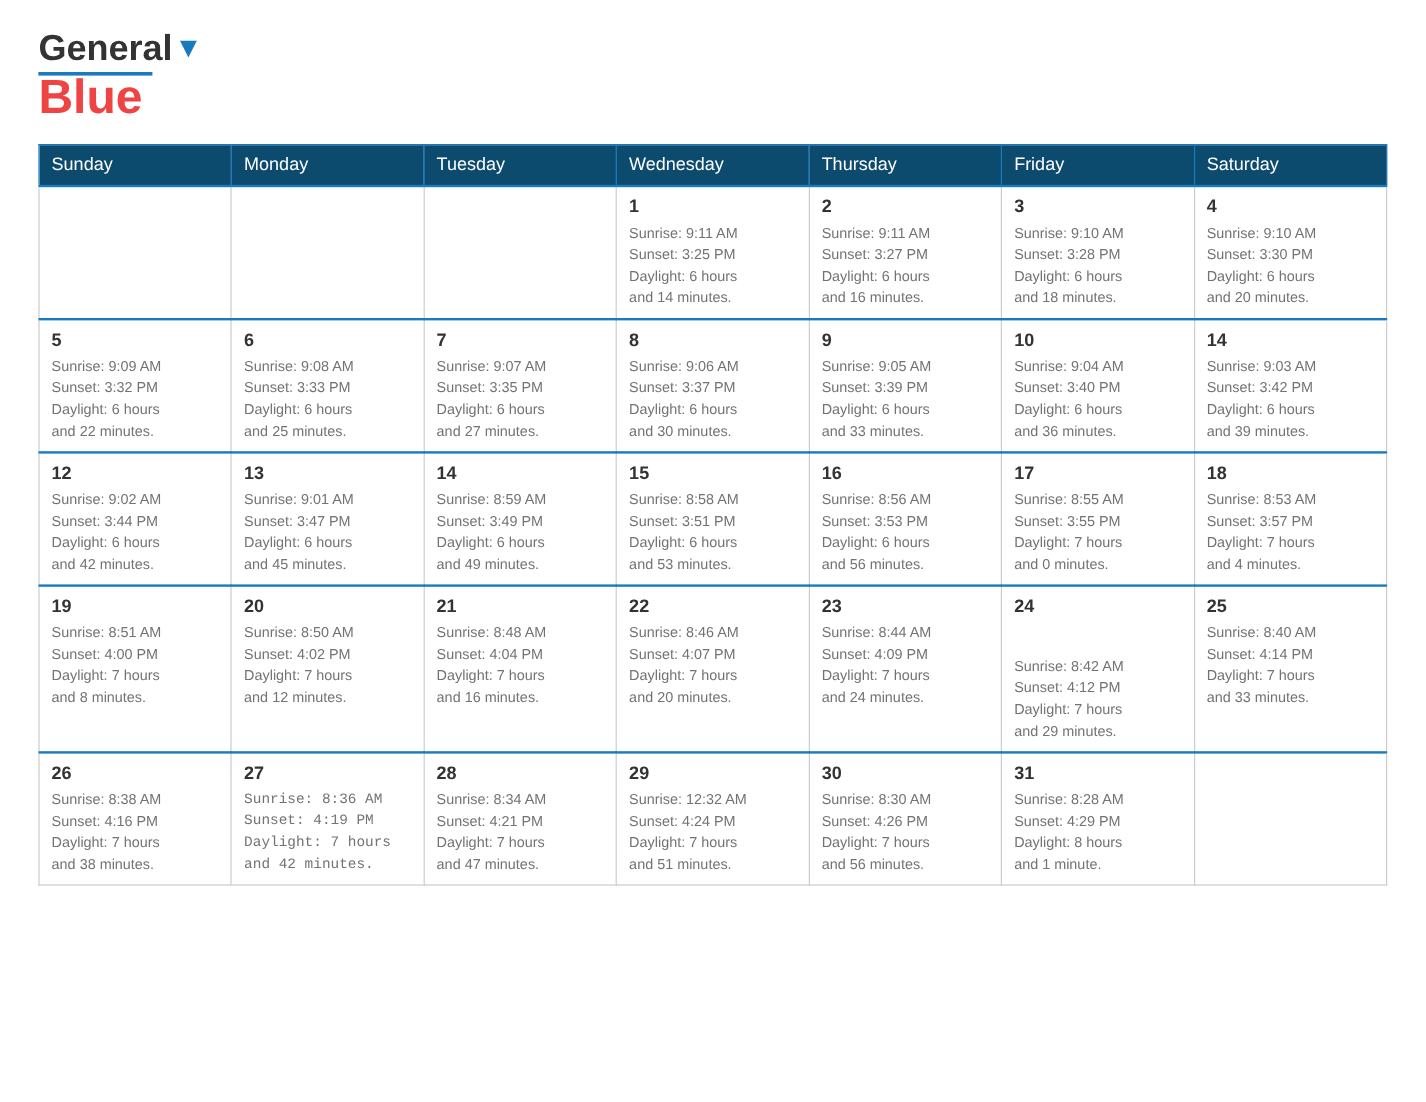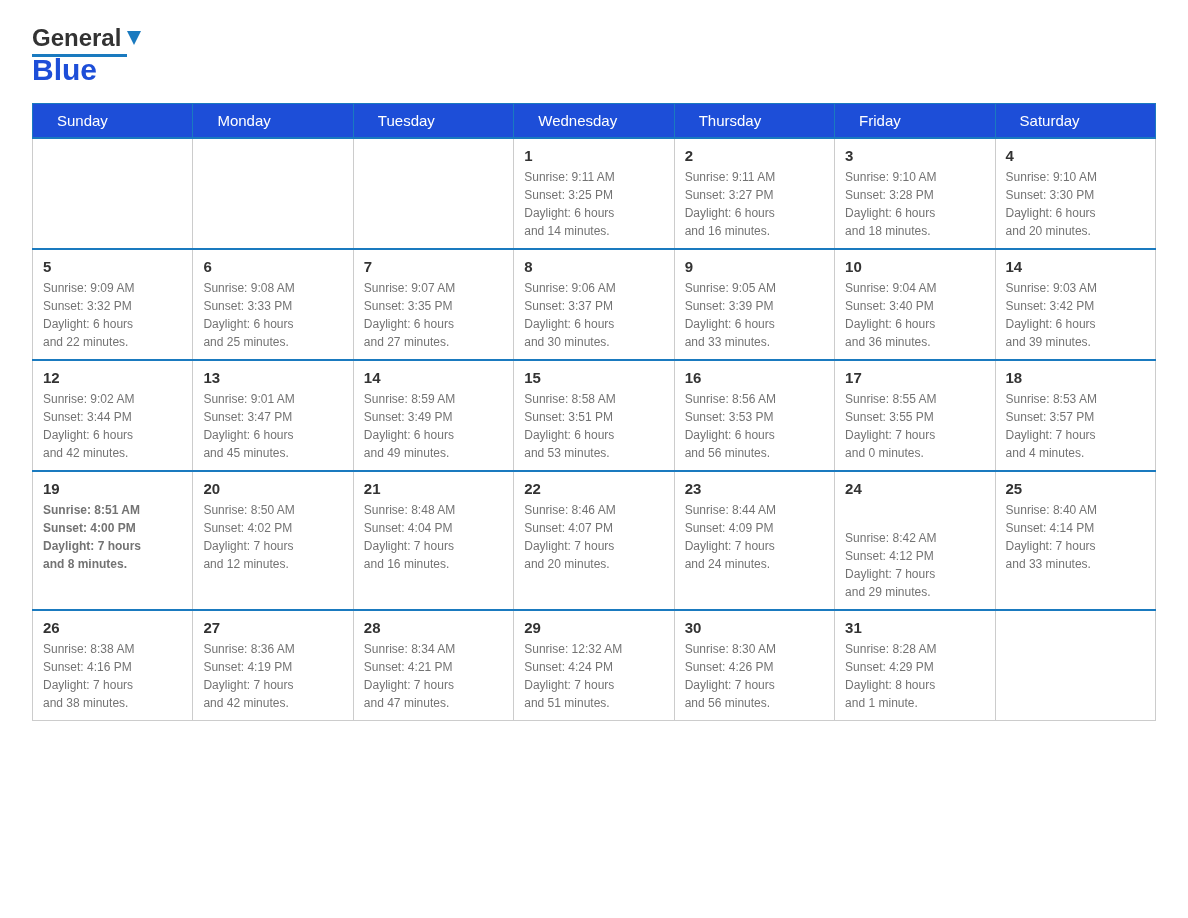--- a/index.html
+++ b/index.html
@@ -33,25 +33,25 @@
     .title-block .subtitle {
       font-size: 20px;
       color: #555;
     }
     .calendar {
       width: 100%;
       border-collapse: collapse;
       border: 1px solid #ccc;
     }
     .calendar th {
-      background: #1d4ed8;
+      background: #0c4a6e;
       color: #fff;
       font-size: 15px;
       font-weight: normal;
-      padding: 8px 24px;
+      padding: 8px 10px;
       text-align: left;
       border: 1px solid #1a7abf;
     }
     .calendar td {
       vertical-align: top;
       padding: 8px 10px;
       border: 1px solid #ccc;
       font-size: 13px;
       color: #333;
       width: calc(100% / 7);
@@ -77,27 +77,27 @@
     .empty {
       background: #fff;
     }
   </style>
 </head>
 <body>
 
 <div class="header">
   <div class="logo">
     <div style="display:flex; align-items:center;">
-      <span style="font-size:24px; font-weight:bold; color:#333;">General</span>
+      <span style="font-size:30px; font-weight:bold; color:#333;">General</span>
       <svg width="22" height="22" viewBox="0 0 22 22" style="margin-left:2px;">
         <polygon points="4,4 18,4 11,18" fill="#1a7abf"></polygon>
       </svg>
     </div>
     <div style="border-top: 3px solid #1a7abf; width: 95px; margin-top:2px;"></div>
-    <span style="font-size:30px; font-weight:bold; color:#1d4ed8; margin-top:-4px;">Blue</span>
+    <span style="font-size:40px; font-weight:bold; color:#ef4444; margin-top:-4px;">Blue</span>
   </div>
   <div class="title-block">
     <h1></h1>
     <div class="subtitle"></div>
   </div>
 </div>
 
 <table class="calendar">
   <thead>
     <tr>
@@ -244,21 +244,21 @@
           <span class="day-num">18</span>
           <div class="day-info" style="white-space: pre-line;">Sunrise: 8:53 AM
 Sunset: 3:57 PM
 Daylight: 7 hours
 and 4 minutes.</div>
         </td>
       </tr>
       <tr>
         <td>
           <span class="day-num">19</span>
-          <div class="day-info" style="white-space: pre-line; font-weight: bold;">Sunrise: 8:51 AM
+          <div class="day-info" style="white-space: pre-line;">Sunrise: 8:51 AM
 Sunset: 4:00 PM
 Daylight: 7 hours
 and 8 minutes.</div>
         </td>
         <td>
           <span class="day-num">20</span>
           <div class="day-info" style="white-space: pre-line;">Sunrise: 8:50 AM
 Sunset: 4:02 PM
 Daylight: 7 hours
 and 12 minutes.</div>
@@ -302,21 +302,21 @@
       <tr>
         <td>
           <span class="day-num">26</span>
           <div class="day-info" style="white-space: pre-line;">Sunrise: 8:38 AM
 Sunset: 4:16 PM
 Daylight: 7 hours
 and 38 minutes.</div>
         </td>
         <td>
           <span class="day-num">27</span>
-          <div class="day-info" style="white-space: pre-line;">Sunrise: 8:36 AM
+          <div class="day-info" style="white-space: pre-line; font-family: Liberation Mono, monospace;">Sunrise: 8:36 AM
 Sunset: 4:19 PM
 Daylight: 7 hours
 and 42 minutes.</div>
         </td>
         <td>
           <span class="day-num">28</span>
           <div class="day-info" style="white-space: pre-line;">Sunrise: 8:34 AM
 Sunset: 4:21 PM
 Daylight: 7 hours
 and 47 minutes.</div>

